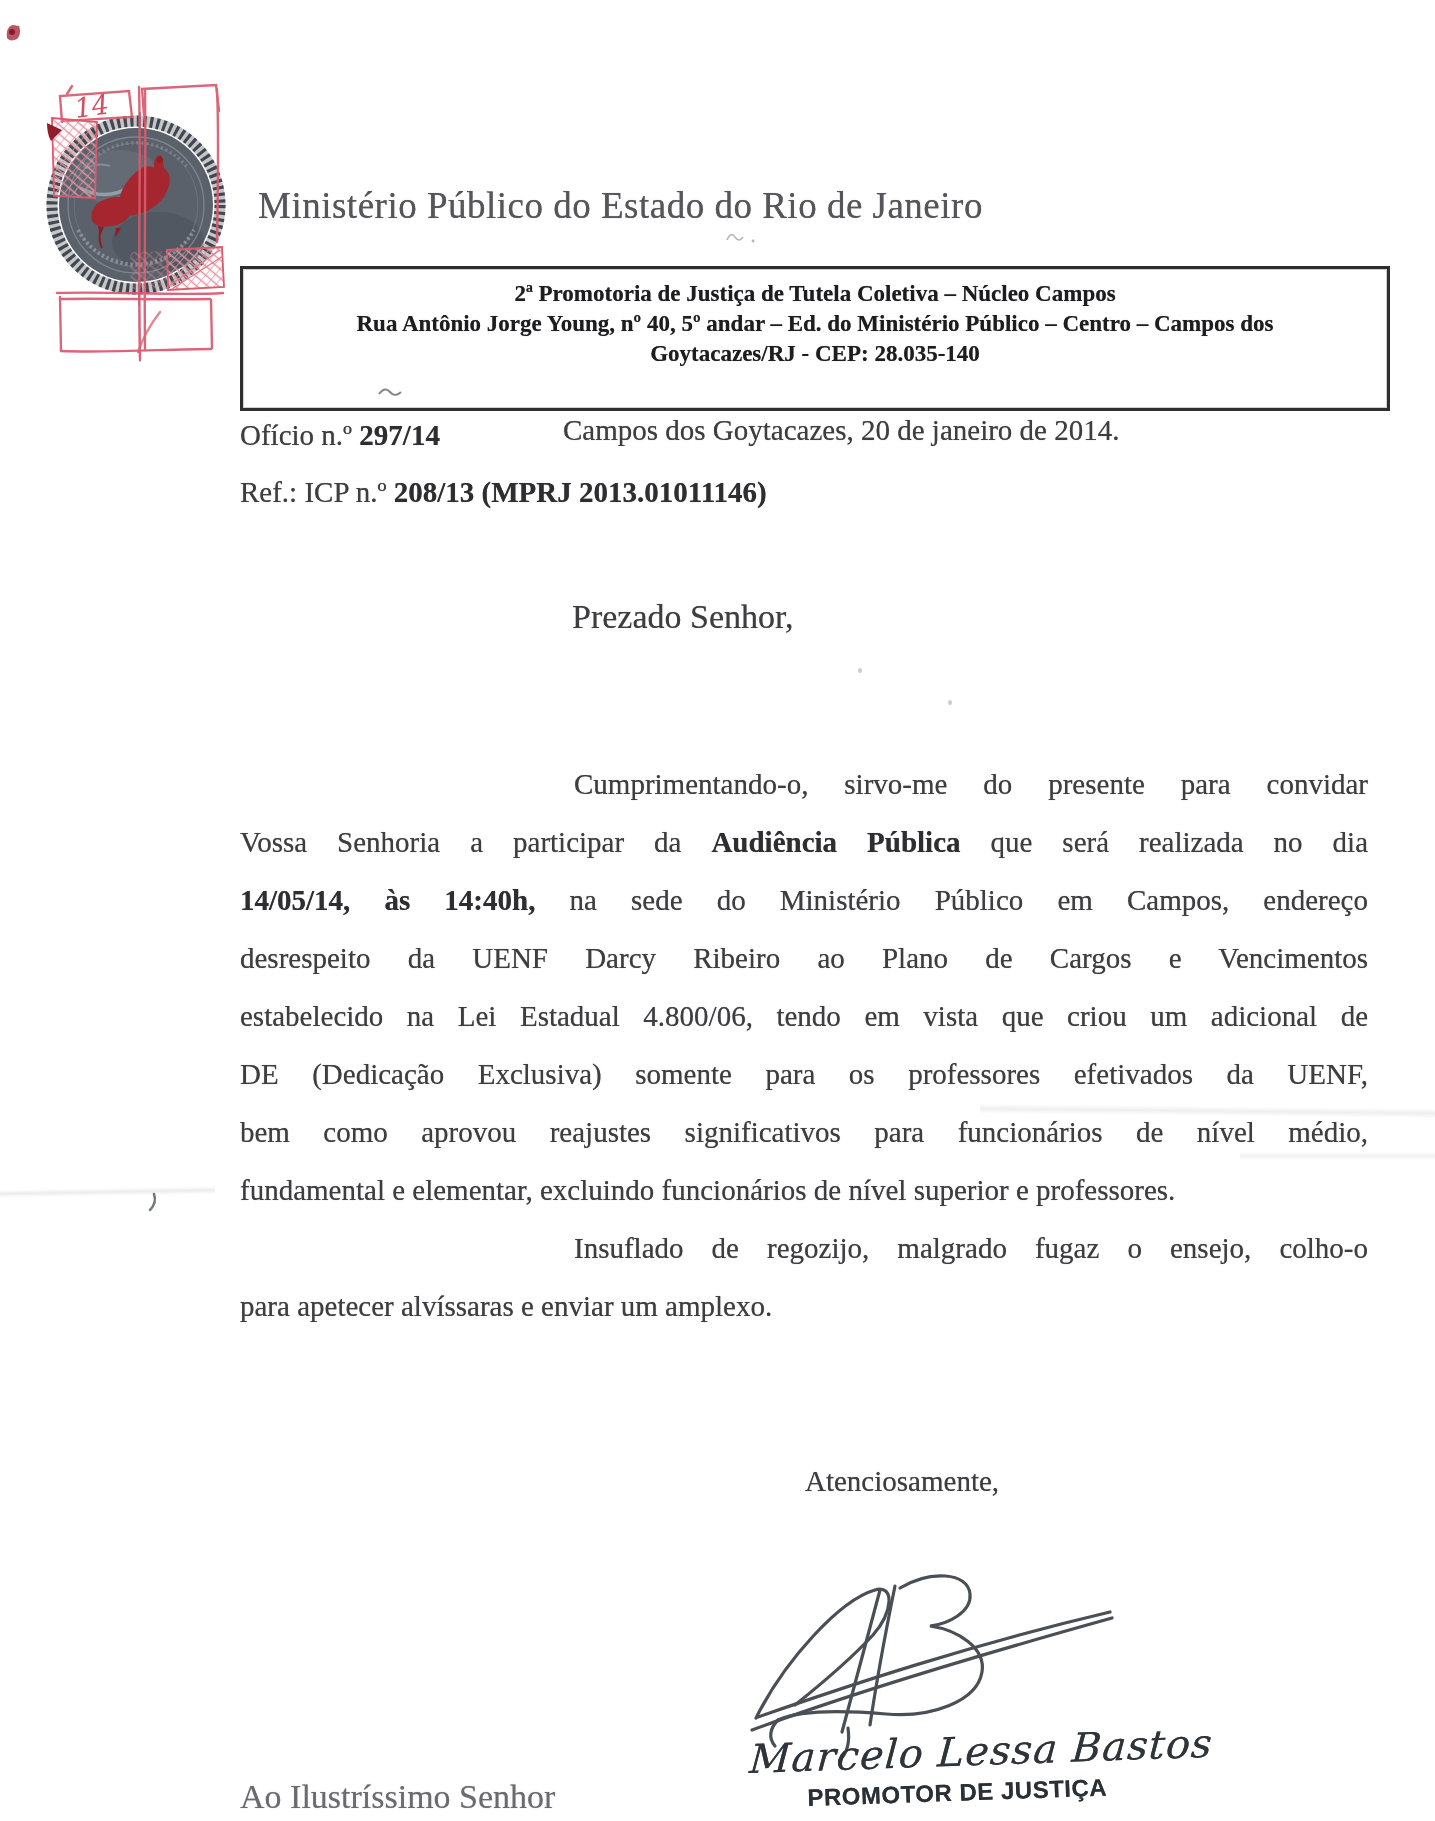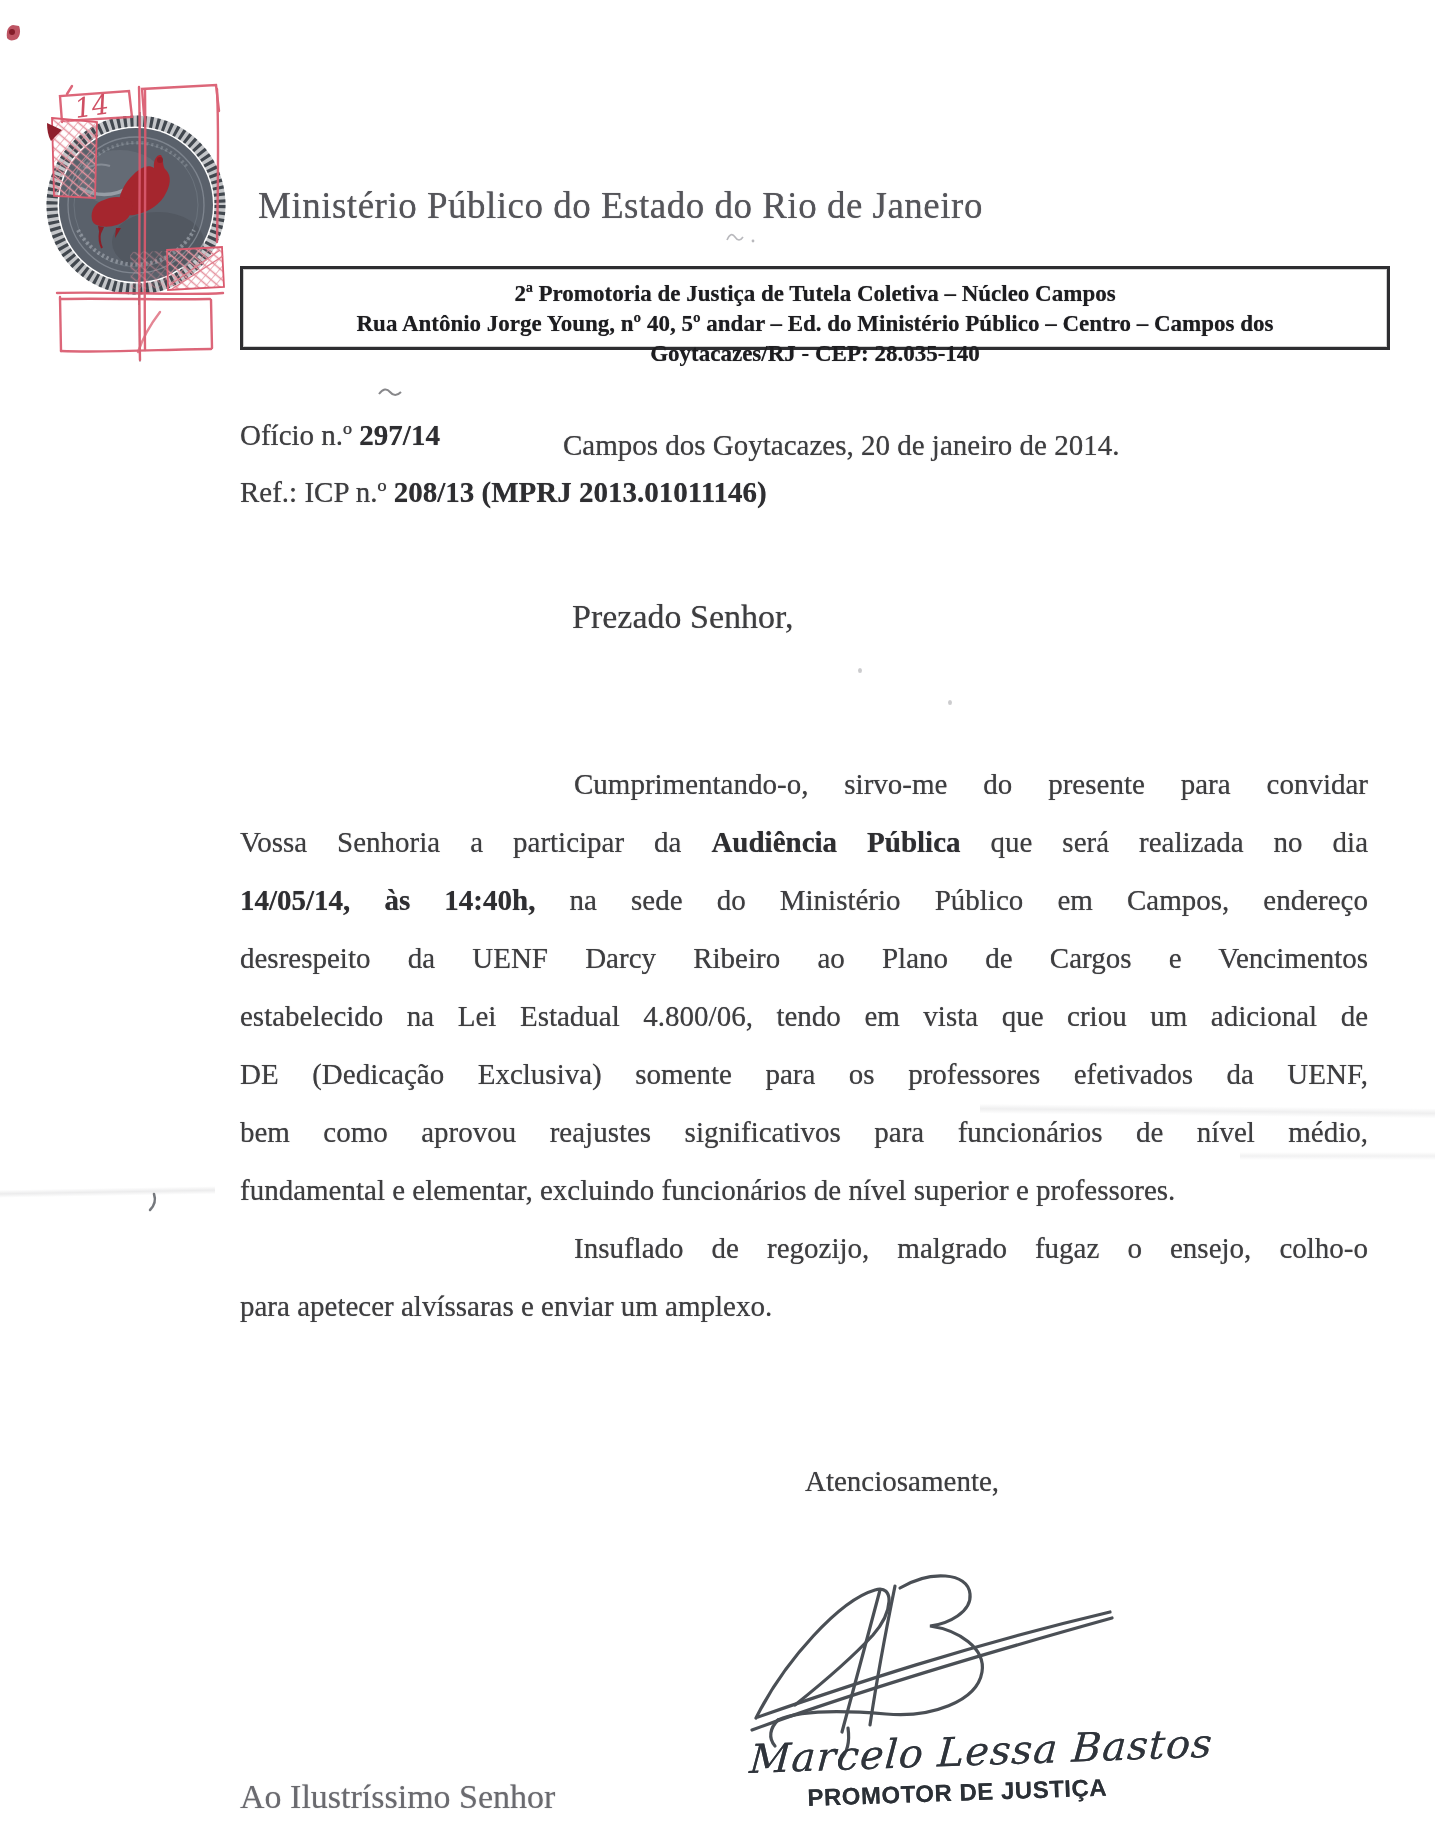--- a/index.html
+++ b/index.html
@@ -9,29 +9,29 @@
     font-family:"Liberation Serif",serif;color:#3e3e40;
   }
   .abs{position:absolute;}
   .scan{text-shadow:0 0 .7px rgba(62,62,66,.75);}
   
   .title{
     left:258px;top:187px;font-size:37px;line-height:1;color:#55555a;
     letter-spacing:.5px;white-space:nowrap;
   }
   .lh-box{
-    left:240px;top:266px;width:1150px;height:84px;box-sizing:border-box;
+    left:240px;top:266px;width:1150px;height:145px;box-sizing:border-box;
     border:3px solid #2e2e31;box-shadow:inset 0 0 0 1px rgba(40,40,40,.22);
     text-align:center;font-weight:bold;font-size:23px;line-height:30px;
     color:#1d1d20;padding-top:10px;
   }
   
   .meta-line{font-size:29px;line-height:1.15;white-space:nowrap;}
   .office{left:240px;top:419px;text-align:center;}
-  .citydate{left:563px;top:429px;}
+  .citydate{left:563px;top:414px;}
   .refline{left:240px;top:476px;}
   .bold{font-weight:bold;color:#2e2e31;}
   
   .salutation{left:572px;top:598px;font-size:34px;white-space:nowrap;}
   #body-block{left:240px;top:755px;width:1128px;font-size:29px;}
   .bline{height:58px;line-height:58px;text-align:justify;text-align-last:justify;}
   .bline.plain{text-align-last:left;}
   .bline.ind{padding-left:334px;}
   .closing{left:805px;top:1465px;font-size:29px;white-space:nowrap;}
   

